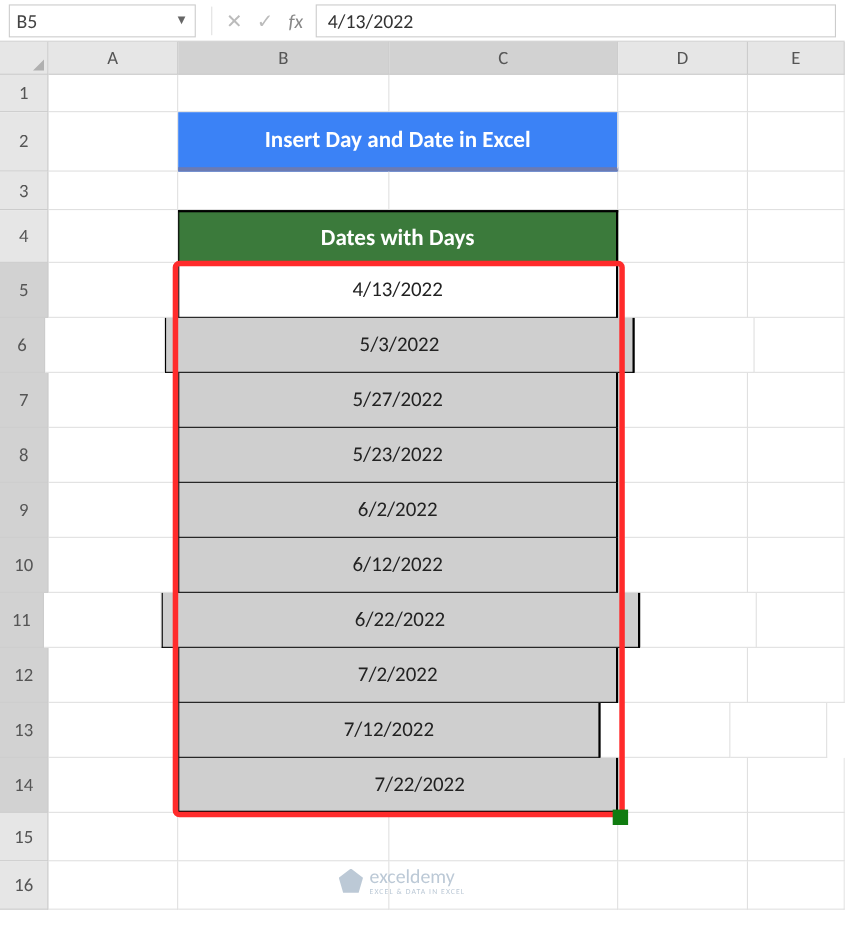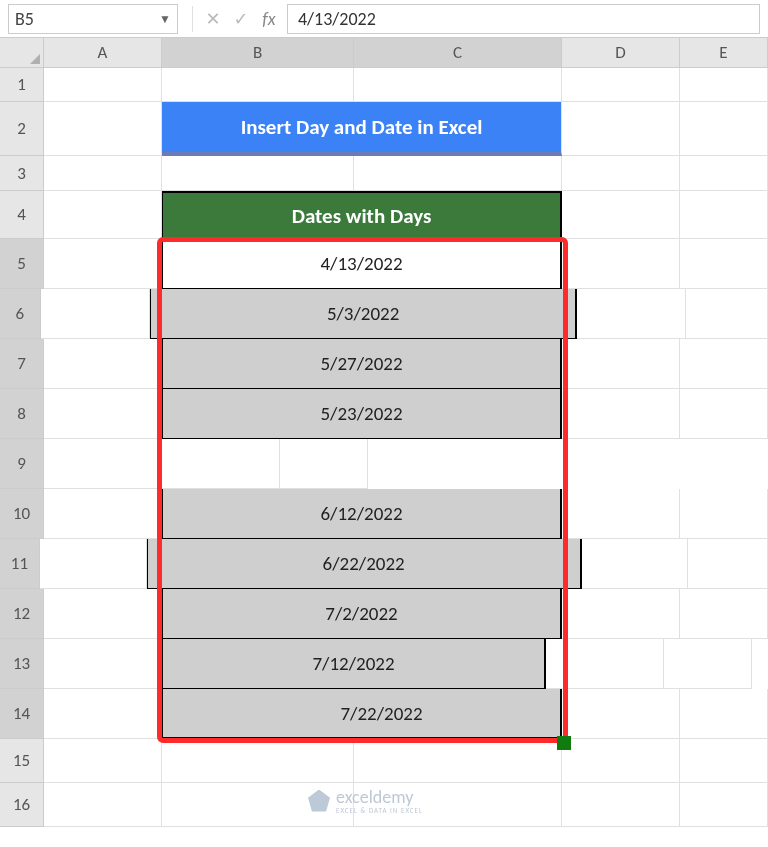--- a/index.html
+++ b/index.html
@@ -148,20 +148,21 @@
     <div class="row r8">
         <div class="row-h r8 sel">8</div>
         <div class="cell cA r8"></div>
         <div class="cell r8 data-cell" style="width:400px">5/23/2022</div>
         <div class="cell cD r8"></div>
         <div class="cell cE r8"></div>
       </div>
     <div class="row r9">
         <div class="row-h r9 sel">9</div>
         <div class="cell cA r9"></div>
+        <div class="cell r9 data-cell" style="width:400px">6/2/2022</div>
         <div class="cell cD r9"></div>
         <div class="cell cE r9"></div>
       </div>
     <div class="row r10">
         <div class="row-h r10 sel">10</div>
         <div class="cell cA r10"></div>
         <div class="cell r10 data-cell" style="width:400px">6/12/2022</div>
         <div class="cell cD r10"></div>
         <div class="cell cE r10"></div>
       </div>

